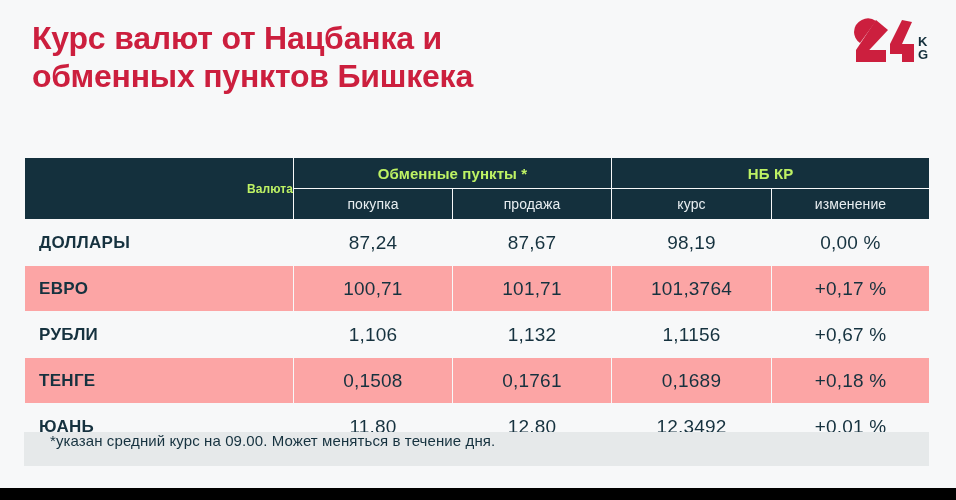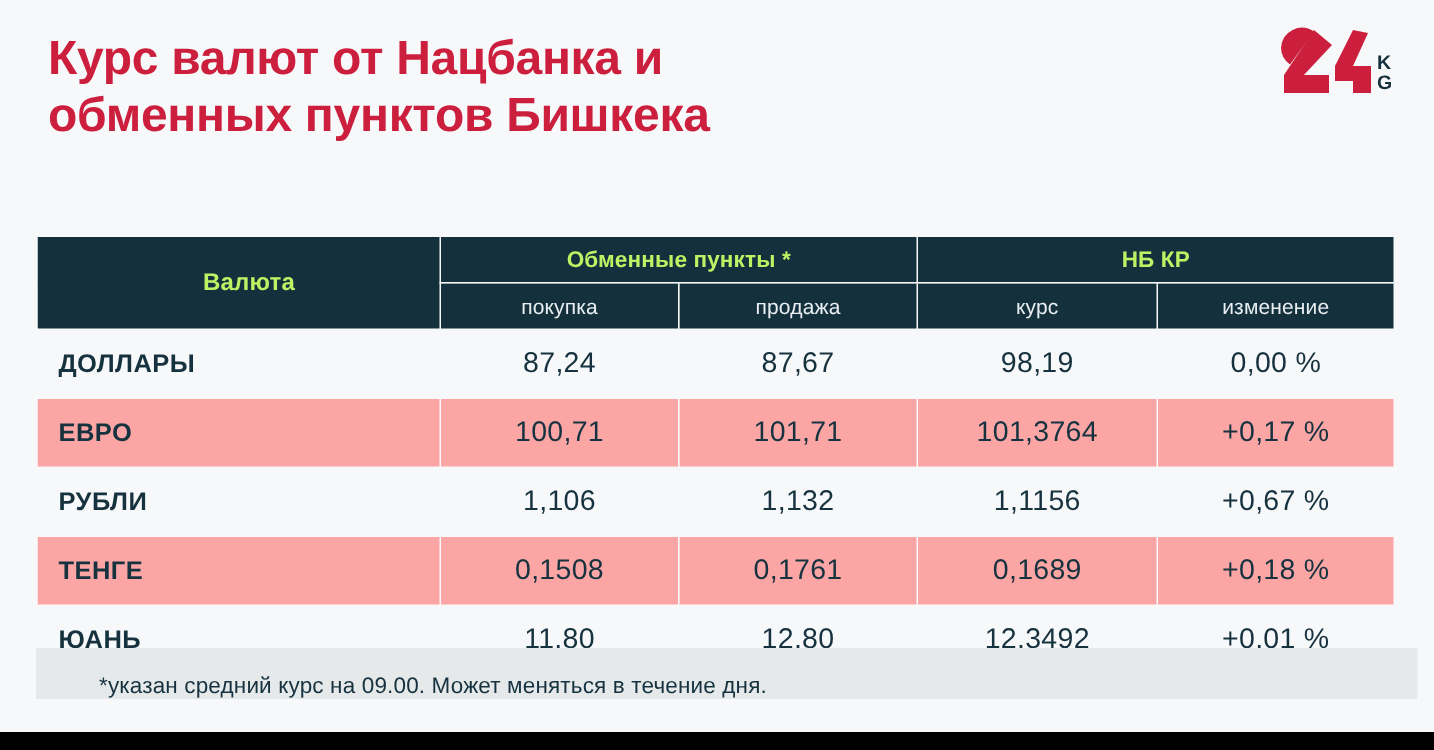--- a/index.html
+++ b/index.html
@@ -67,23 +67,23 @@
   table.rates col.c-rate { width: 160px; }
   table.rates col.c-chg  { width: 158px; }
 
   thead th {
     background: #14303d;
     color: #bef264;
     border: 1px solid #f7f8f9;
     padding: 0;
   }
   th.cur-head {
-    text-align: center;
+    text-align: right;
     padding-left: 14px;
-    font-size: 16px;
+    font-size: 12px;
     font-weight: bold;
     letter-spacing: 0.1px;
   }
   th.grp-head {
     height: 30px;
     font-size: 15px;
     font-weight: bold;
     text-align: center;
     letter-spacing: 0.1px;
   }
@@ -117,22 +117,21 @@
 
   
   .footnote {
     position: absolute;
     left: 24px;
     top: 432px;
     width: 905px;
     height: 34px;
     background: #e6e9ea;
     display: flex;
-    align-items: flex-end;
-    padding-left: 16px;
+    align-items: flex-start;
   }
   .footnote span {
     color: #16323f;
     font-size: 15px;
     padding-left: 26px;
     letter-spacing: 0.1px;
   }
 
   
   .bottom-strip {

